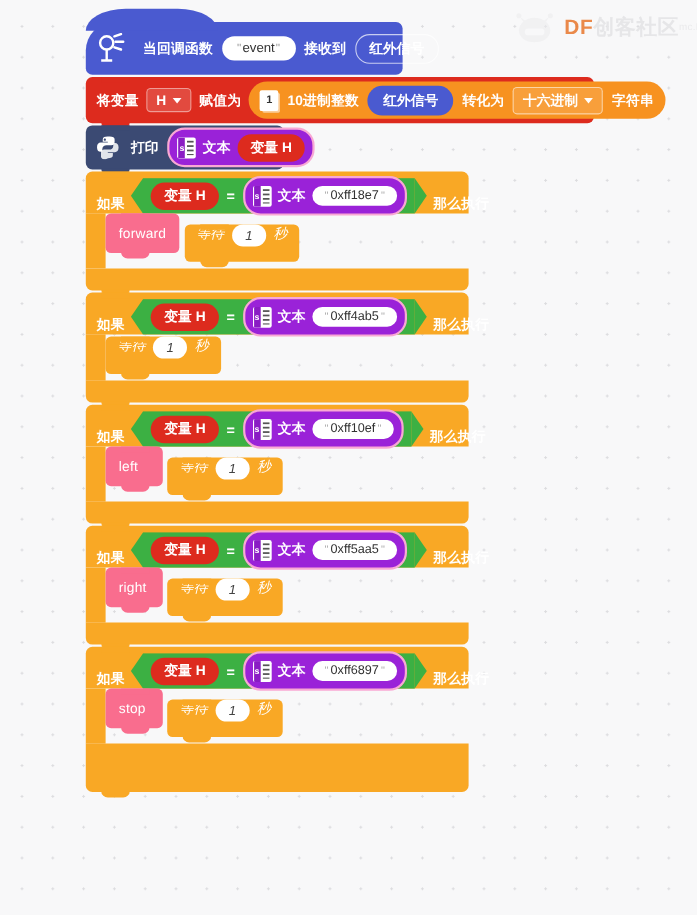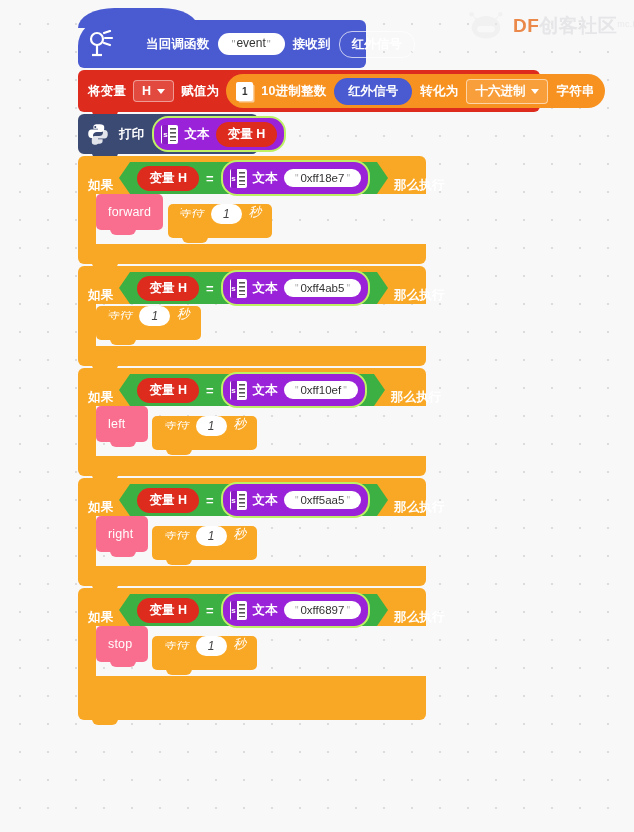--- a/index.html
+++ b/index.html
@@ -106,21 +106,21 @@
     margin-right: 4px;
     position: relative;
     z-index: 2;
   }
   .hat-icon svg { width: 26px; height: 28px; display: block; }
   .hat-sep {
     width: 1px; height: 28px;
     background: rgba(255,255,255,.25);
     margin-right: 10px;
   }
-  .hat .btxt { margin-right: 8px; margin-left: 16px; }
+  .hat .btxt { margin-right: 8px; }
 
   .field-oval {
     background: #fff;
     border-radius: 12px;
     padding: 4px 13px;
     font-size: 12px;
     color: #333;
     font-weight: normal;
     white-space: nowrap;
     display: inline-flex;
@@ -251,21 +251,21 @@
   }
   .py-icon {
     width: 26px; height: 26px;
     flex: 0 0 26px;
     display: flex; align-items: center; justify-content: center;
   }
   .py-icon svg { width: 22px; height: 22px; display: block; }
 
   .purple-rep {
     background: #9a22d8;
-    border: 2px solid #bef264;
+    border: 2px solid #f9a8d4;
     border-radius: 16px;
     height: 28px;
     display: inline-flex;
     align-items: center;
     gap: 6px;
     padding: 16px 7px;
   }
   .txt-icon {
     width: 17px; height: 19px;
     flex: 0 0 17px;

